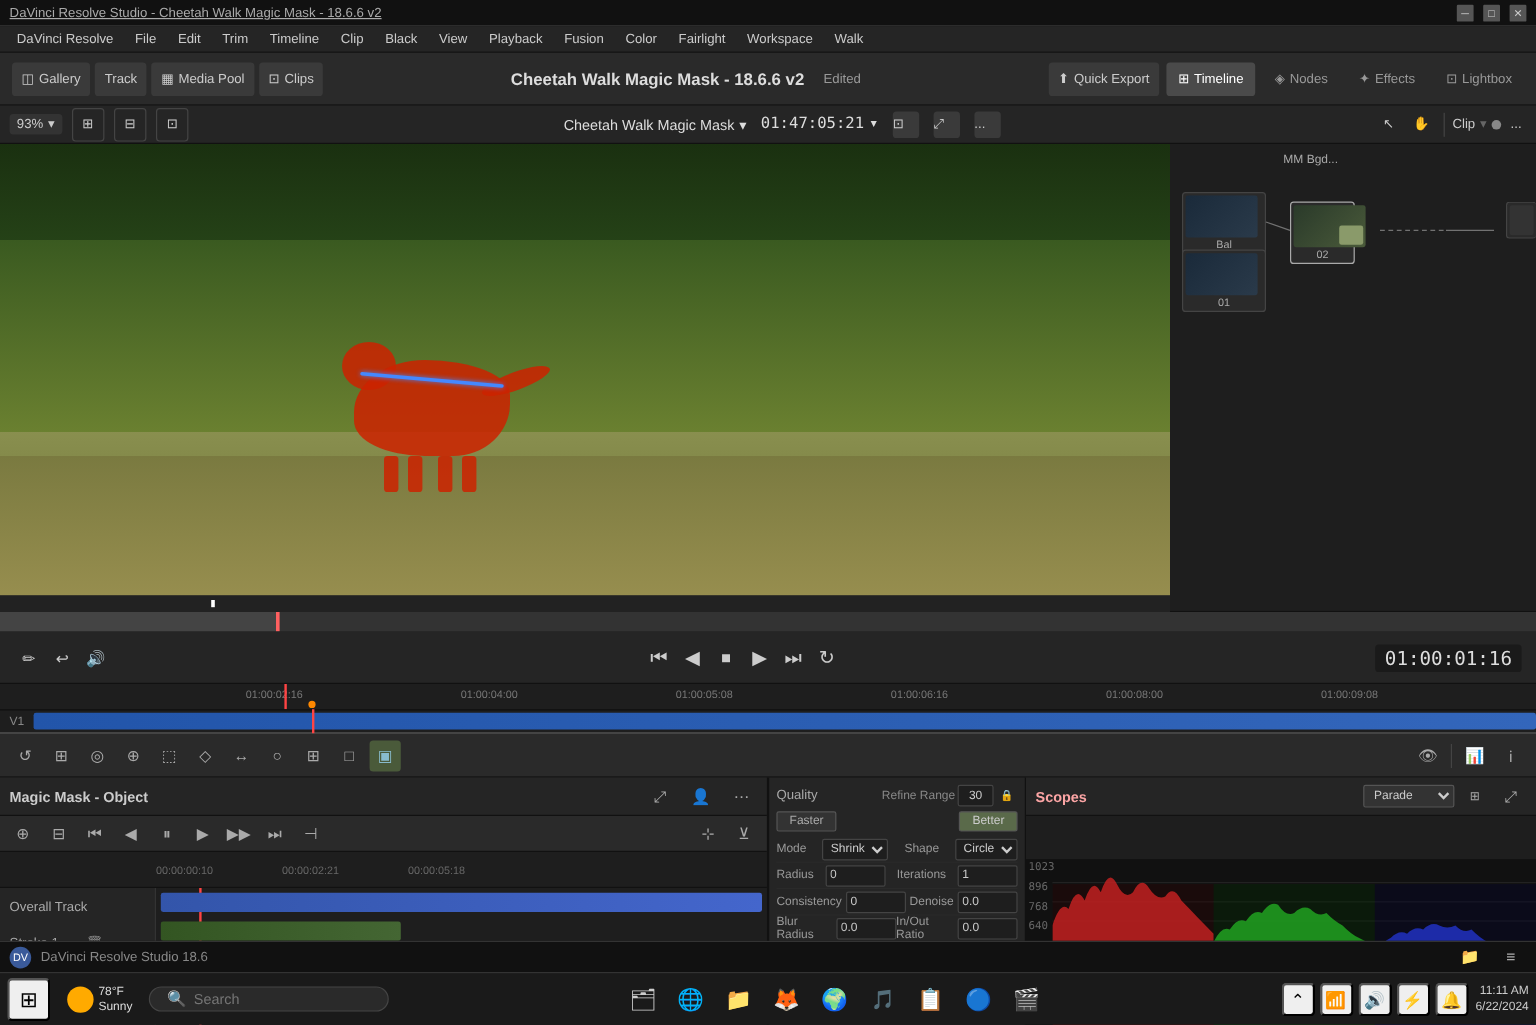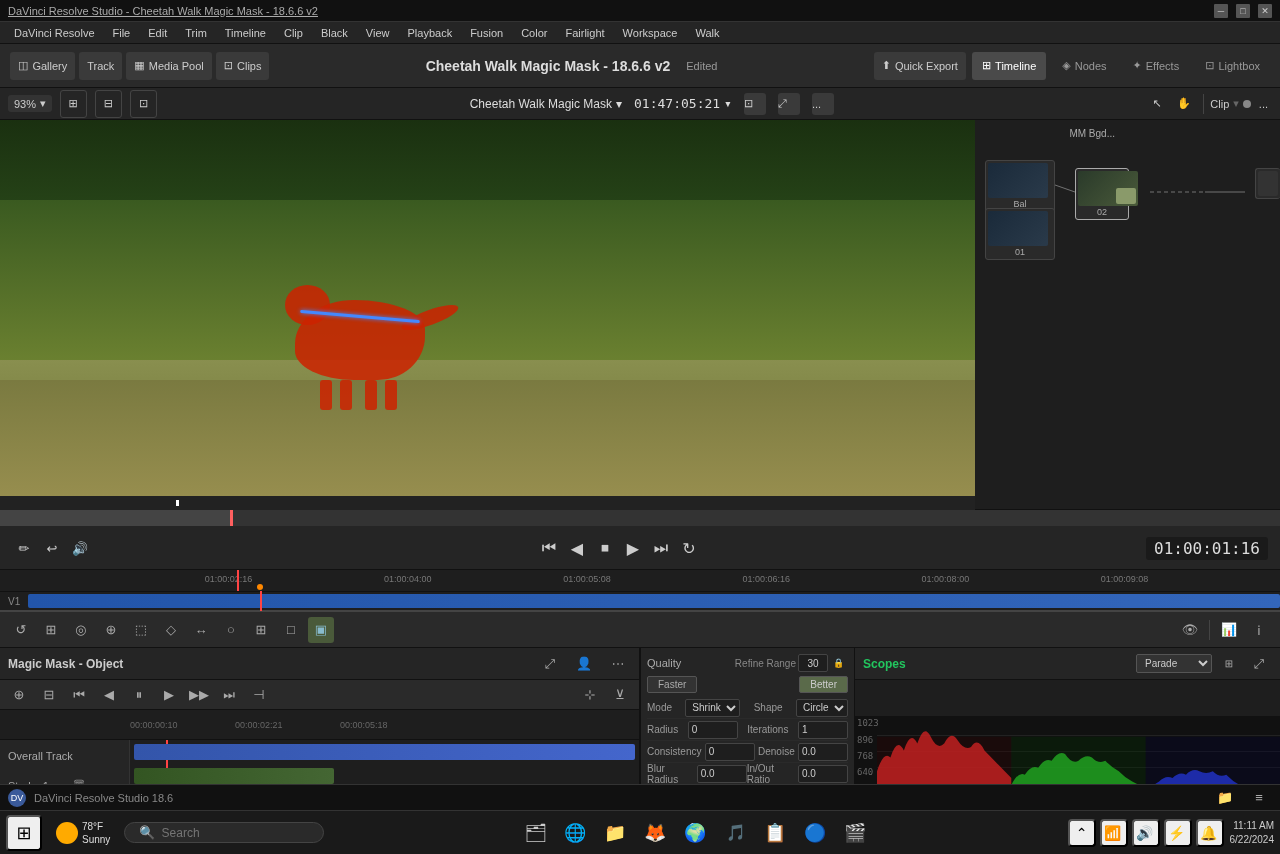--- a/index.html
+++ b/index.html
@@ -613,21 +613,21 @@
       height: 32px;
       background: #252525;
       display: flex;
       align-items: center;
       justify-content: space-between;
       padding: 0 8px;
       border-bottom: 1px solid #111;
     }
     .scopes-title {
       font-size: 12px;
-      color: #22c55e;
+      color: #fca5a5;
       font-weight: 600;
     }
     .parade-selector {
       background: #333;
       border: 1px solid #555;
       color: #ccc;
       font-size: 10px;
       padding: 2px 4px;
       border-radius: 2px;
     }

